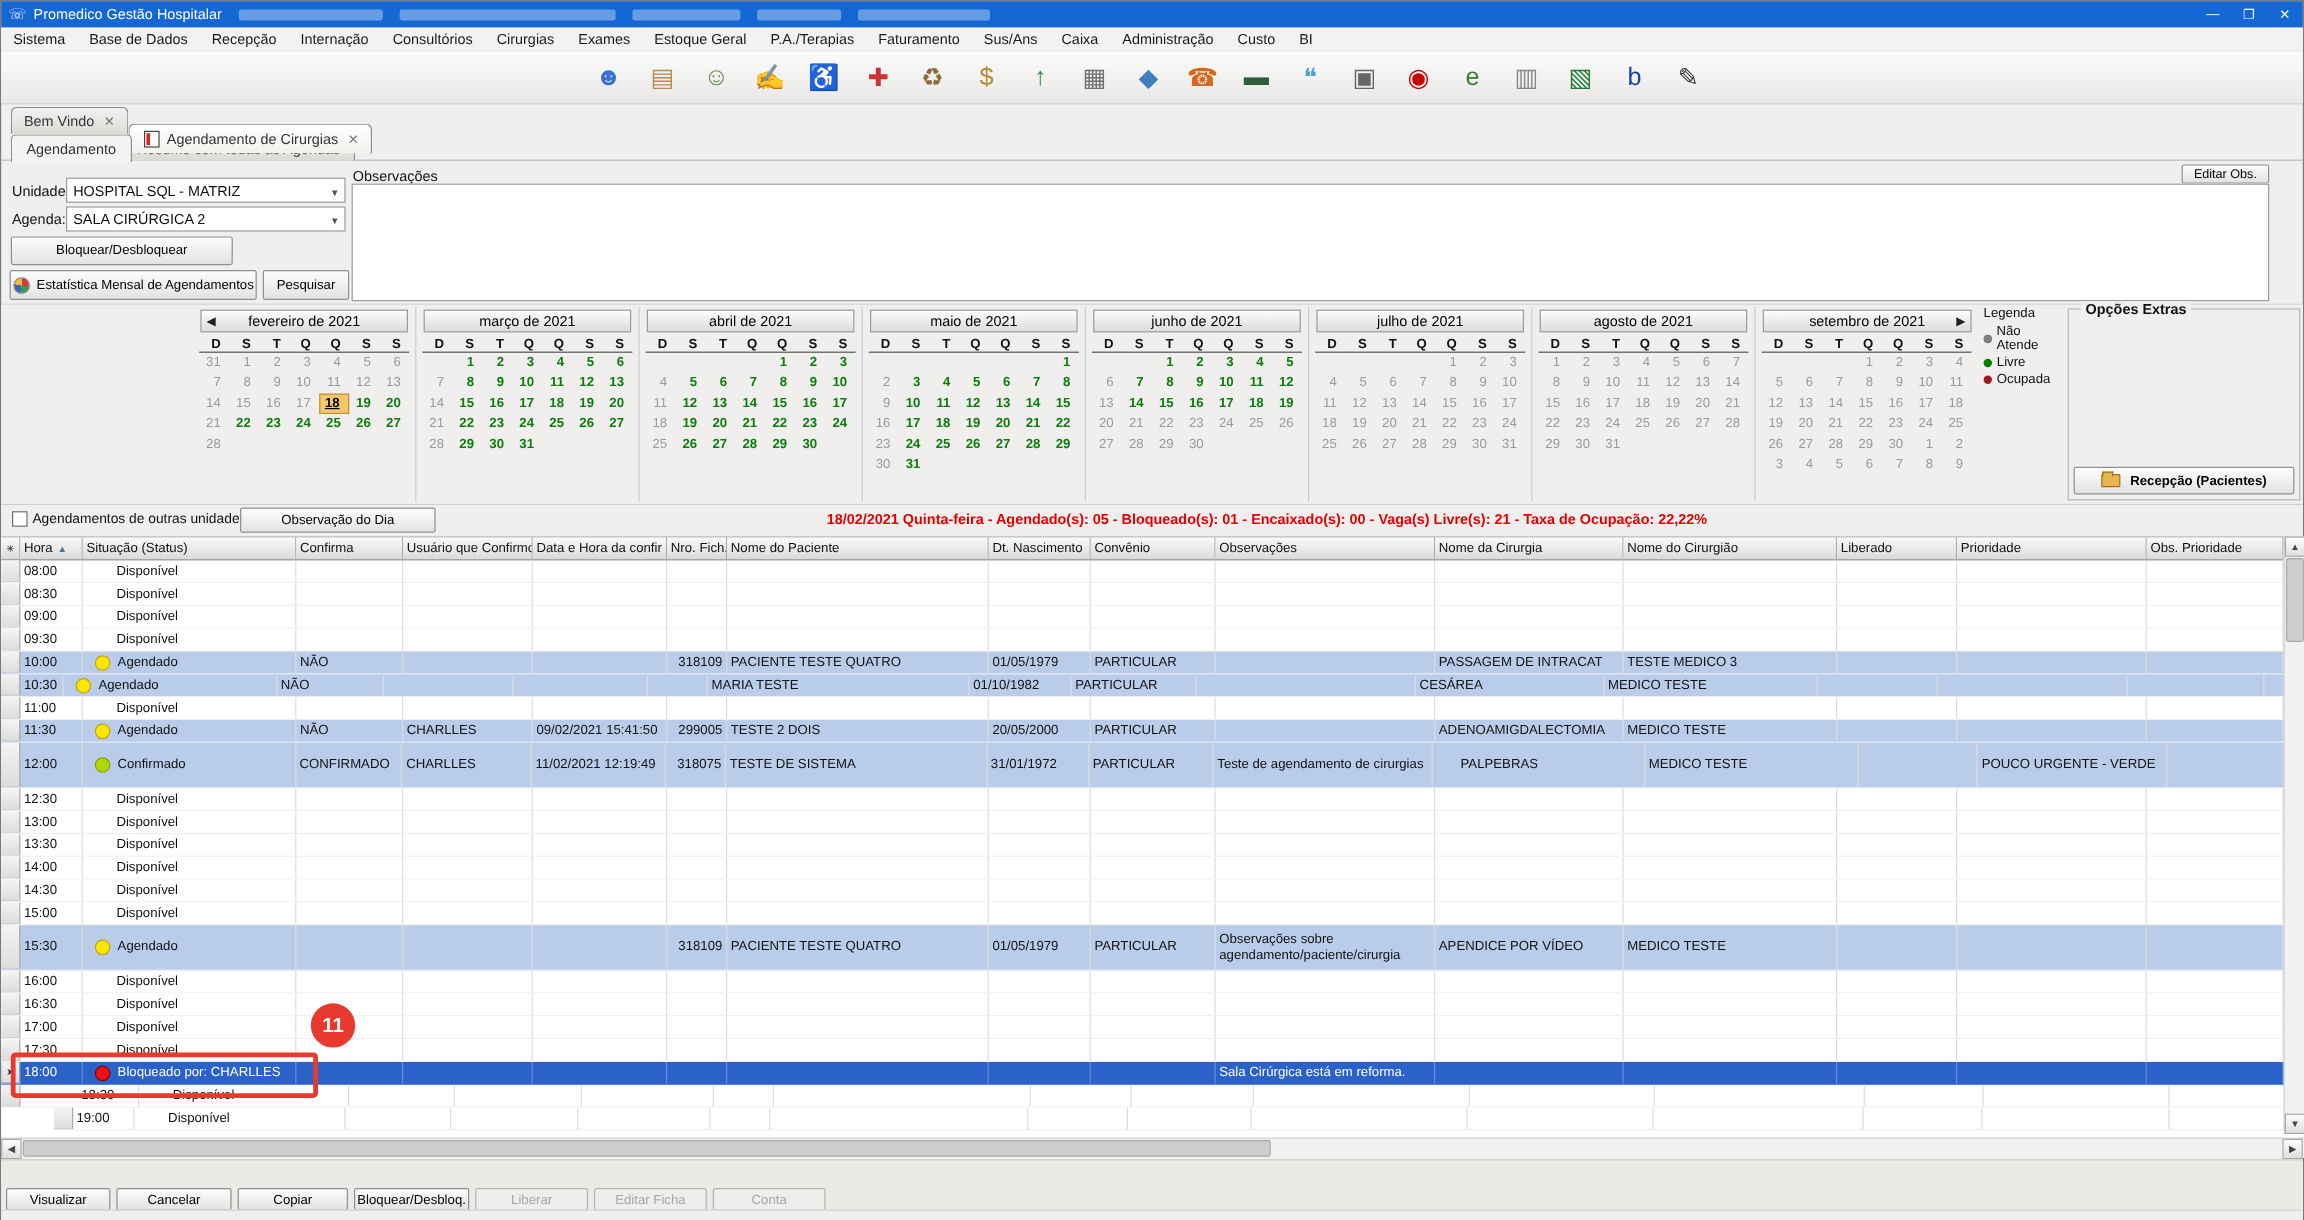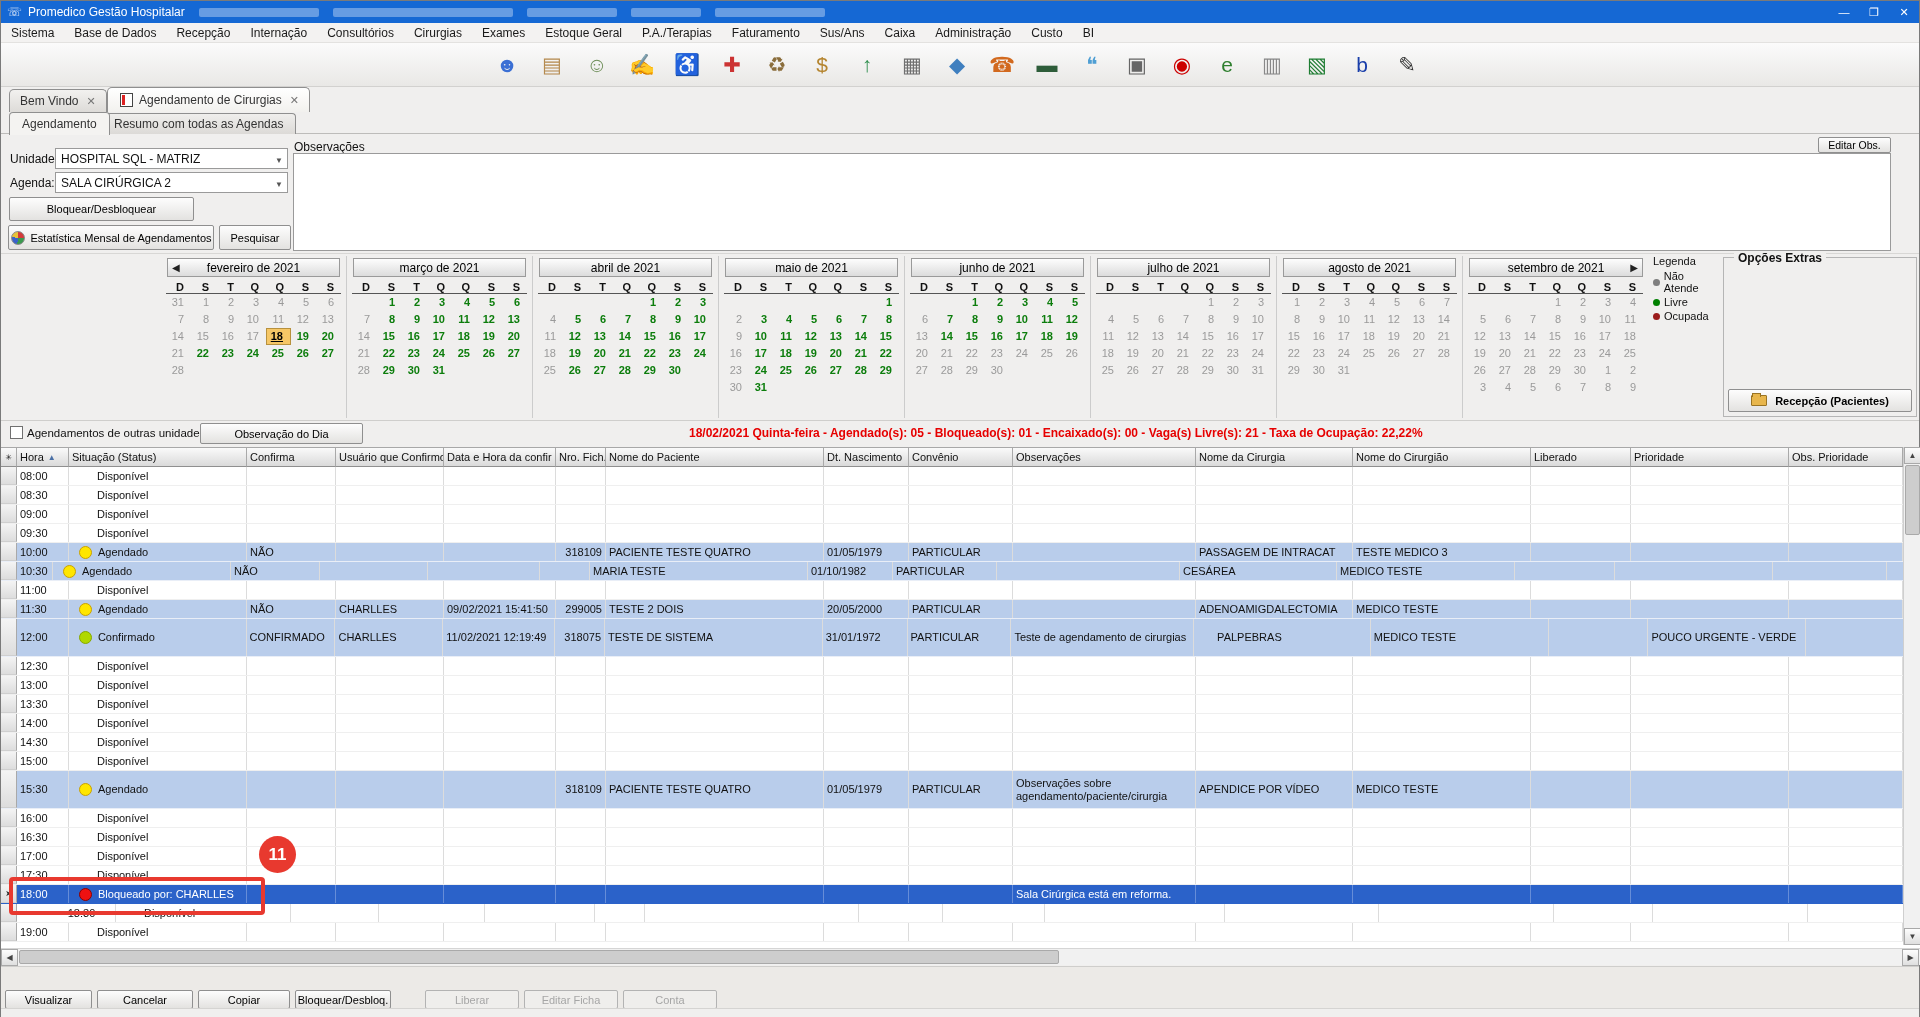--- a/index.html
+++ b/index.html
@@ -18,21 +18,21 @@
   .menubar { position:absolute; left:0; top:22px; width:100%; height:20px; background:#f3f2f1; display:flex; align-items:center; border-bottom:1px solid #e3e2e0; }
   .menu-item { padding:0 10px; font-size:12px; color:#1a1a1a; cursor:default; }
 
   
   .toolbar { position:absolute; left:0; top:42px; width:100%; height:44px; background:linear-gradient(#fbfbfb,#e9e8e6); border-bottom:1px solid #d2d1cf; }
   .tbtn { position:absolute; top:6px; width:32px; height:32px; display:flex; align-items:center; justify-content:center; font-size:21px; border-radius:3px; }
 
   
   .tabsrow { position:absolute; left:0; top:86px; width:100%; height:25px; }
   .tab { position:absolute; top:2px; height:23px; border:1px solid #8f8f8f; border-bottom:none; border-radius:5px 5px 0 0; background:linear-gradient(#f2f1ef,#dddbd8); display:flex; align-items:center; padding:0 10px; font-size:12px; color:#333; }
-  .tab.active { background:linear-gradient(#ffffff,#f2f1ee); height:25px; top:0; z-index:2;padding-left:12px; }
+  .tab.active { background:linear-gradient(#ffffff,#f2f1ee); height:25px; top:16px; z-index:2;padding-left:12px; }
   .tab .closex { margin-left:8px; color:#777; font-size:11px; cursor:pointer; }
   .tabdoc { width:13px; height:14px; background:#fff; border:1px solid #444; margin-right:6px; position:relative; }
   .tabdoc:before { content:""; position:absolute; left:1px; top:1px; width:3px; height:10px; background:#d22; }
 
   
   .subtabs { position:absolute; left:0; top:111px; width:100%; height:22px; border-bottom:1px solid #bdbcba; }
   .stab { position:absolute; top:1px; height:21px; border:1px solid #8f8f8f; border-bottom:none; border-radius:4px 4px 0 0; background:linear-gradient(#efeeec,#dcdad7); display:flex; align-items:center; padding:0 12px; font-size:12px; color:#333; }
   .stab.active { background:#f4f3f1; z-index:2; top:0; height:23px; }
 
   
@@ -1821,21 +1821,21 @@
           <div class="gcell" style="width: 100px;">
             <span></span>
           </div>
           <div class="gcell" style="width: 158px;">
             <span></span>
           </div>
           <div class="gcell" style="width: 114px;">
             <span></span>
           </div>
         </div>
-        <div class="grow" style="height: 19px;">
+        <div class="grow" style="height: 19px; margin-left: 44px;">
           <div class="selcell" style="width: 16px;"></div>
           <div class="gcell" style="width: 52px;">
             <span>19:00</span>
           </div>
           <div class="gcell statusfree" style="width: 178px;">
             <span>Disponível</span>
           </div>
           <div class="gcell" style="width: 89px;">
             <span></span>
           </div>
@@ -1888,21 +1888,21 @@
     <span class="hthumb"></span>
     <span class="sbtn" style="top:0;left:1901px">▶</span>
   </div>
 
   <div class="footer">
     <div class="frow" id="frow2" style="top:23px">
         <div class="btn fbtn" style="width: 87px;">Visualizar</div>
         <div class="btn fbtn" style="width: 96px;">Cancelar</div>
         <div class="btn fbtn" style="width: 92px;">Copiar</div>
         <div class="btn fbtn" style="width: 96px;">Bloquear/Desbloq.</div>
-        <div class="btn fbtn disabled" style="width: 94px; margin-left: 29px;">Liberar</div>
+        <div class="btn fbtn disabled" style="width: 94px;">Liberar</div>
         <div class="btn fbtn disabled" style="width: 94px;">Editar Ficha</div>
         <div class="btn fbtn disabled" style="width: 94px;">Conta</div>
       </div>
   </div>
   <div class="statusbar"></div>
 
   <div class="anno-rect"></div>
   <div class="anno-badge">11</div>
 
 </div>

